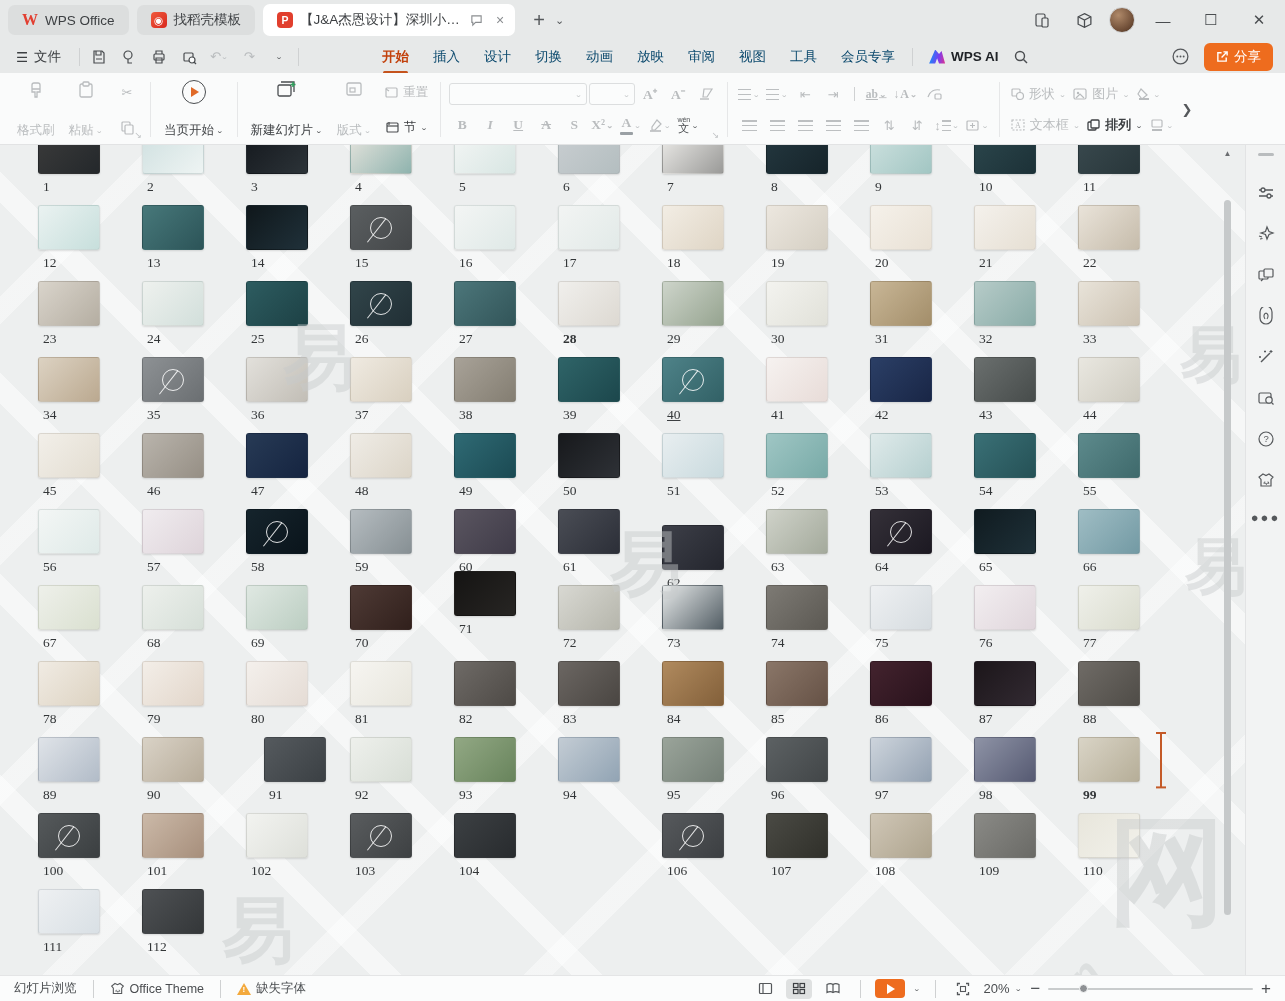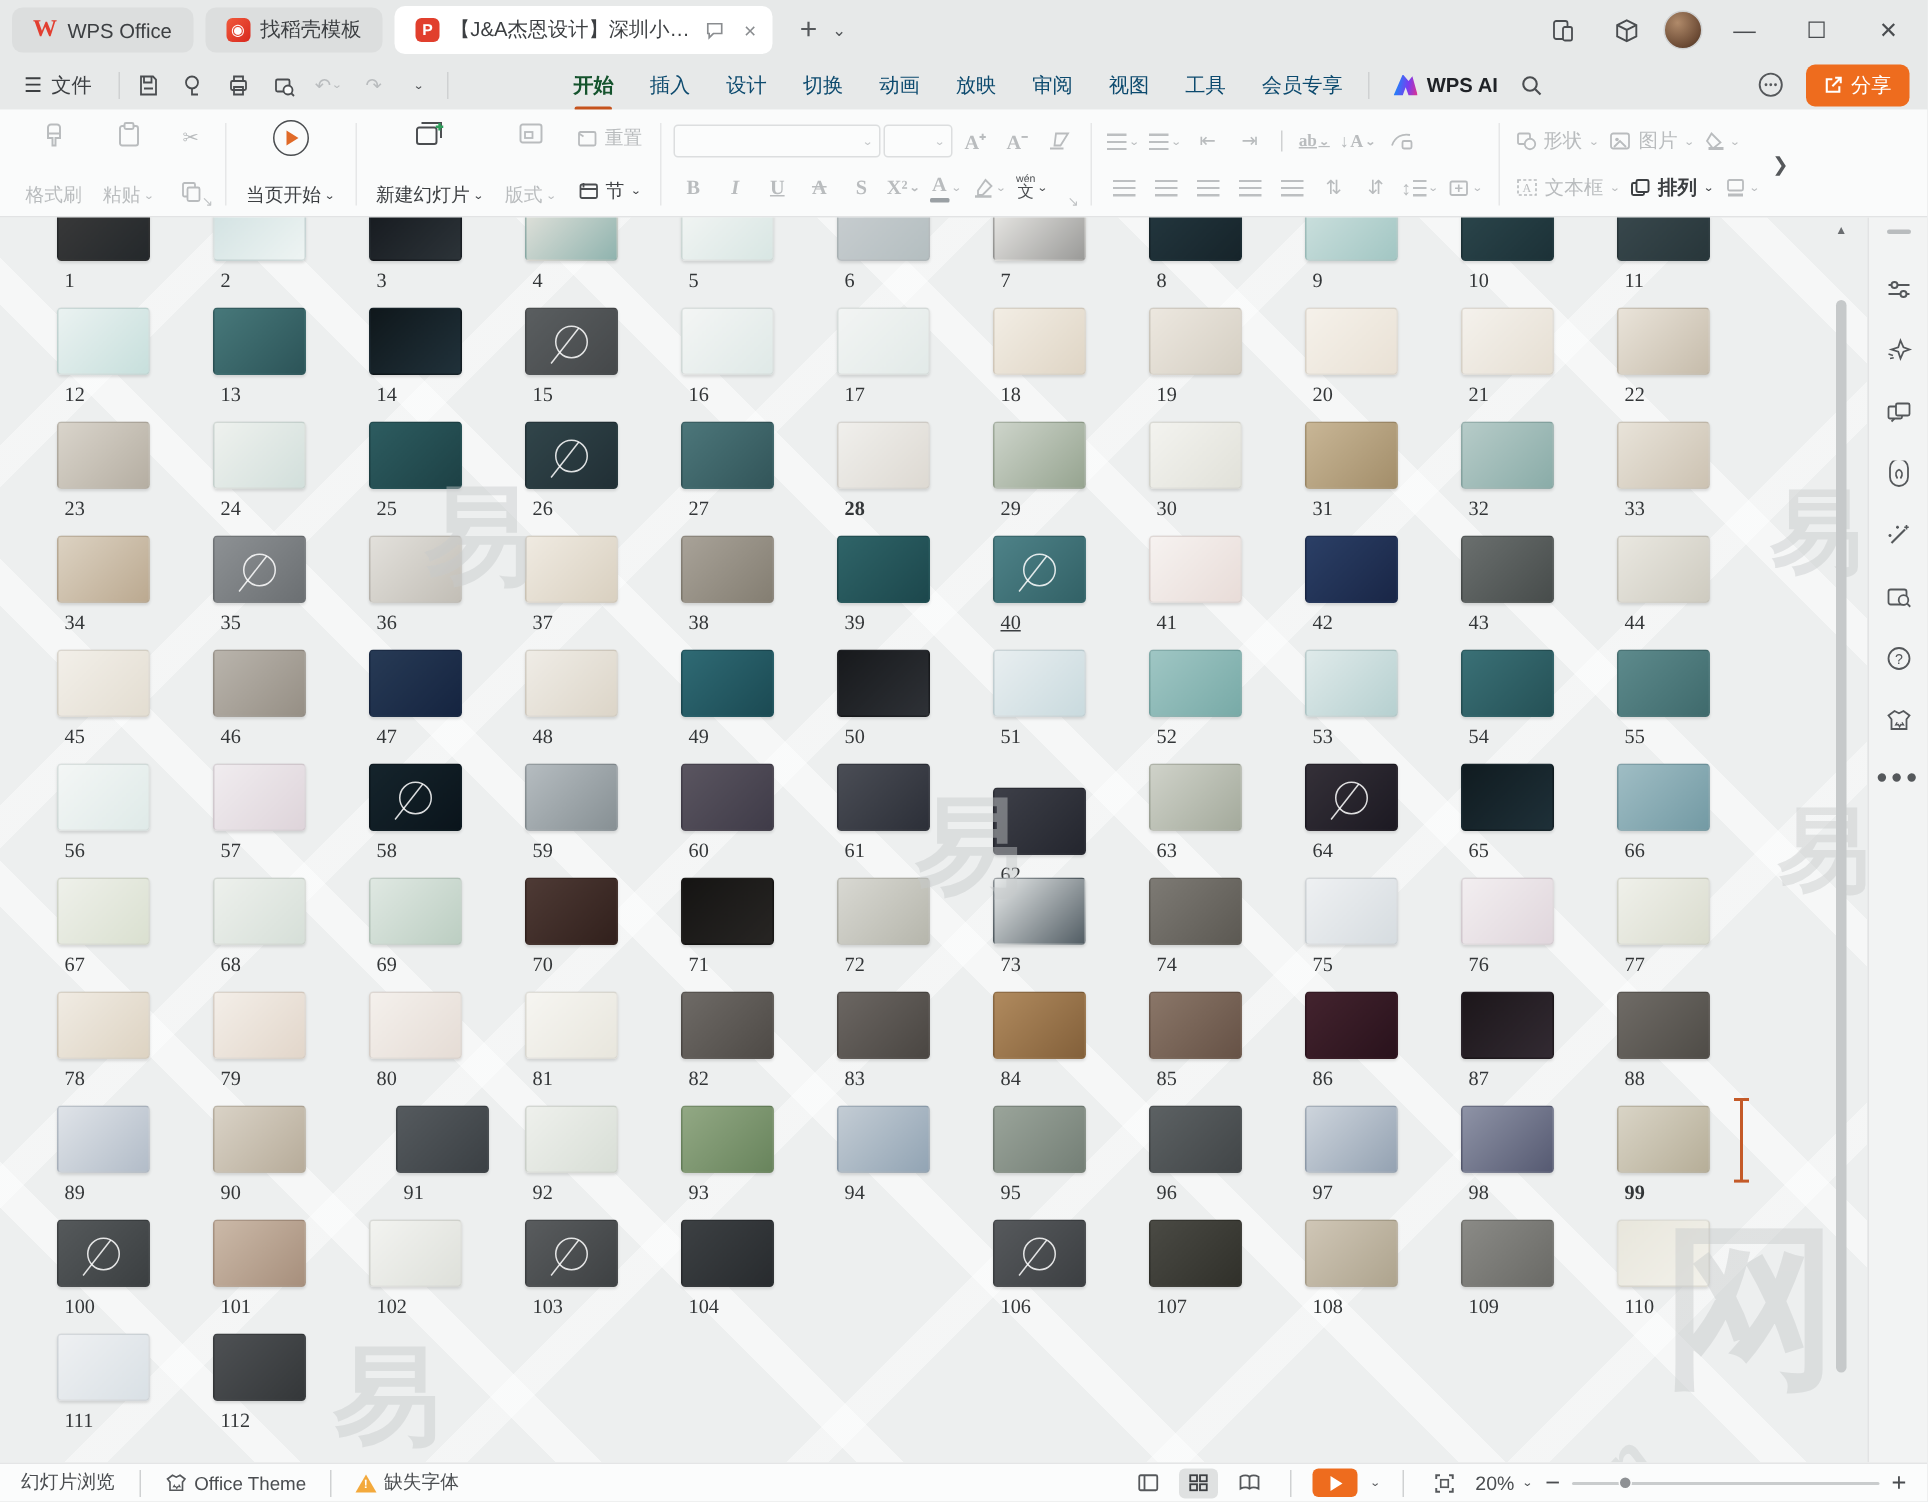--- a/index.html
+++ b/index.html
@@ -26,21 +26,21 @@
   
   .menubar { position:absolute; left:0; top:40px; width:1285px; height:33px; background:#e7e9e9; display:flex; align-items:center; }
   .mb-file { display:flex; align-items:center; gap:6px; padding:0 12px 0 16px; font-size:13.5px; color:#3c3f42; }
   .vdiv { width:1px; height:18px; background:#cfd1d2; margin:0 6px; }
   .qat { display:flex; align-items:center; gap:4px; }
   .qat .qbtn { width:26px; height:24px; display:flex; align-items:center; justify-content:center; border-radius:4px; }
   .gray { color:#b9bcbe; }
   .dark { color:#4a4d50; }
   .mtabs { display:flex; align-items:center; margin-left:66px; gap:2px; }
   .mtab { padding:5px 11px; font-size:13.5px; color:#0c4a6e; position:relative; border-radius:4px; }
-  .mtab.active { color:#14532d; font-weight:bold; }
+  .mtab.active { color:#c2410c; font-weight:bold; }
   .mtab.active::after { content:""; position:absolute; left:12px; right:12px; bottom:-3px; height:3px; border-radius:2px; background:#c5531d; }
   .wpsai { display:flex; align-items:center; gap:6px; margin-left:10px; font-size:13.5px; font-weight:bold; color:#1f2226; }
   .ai-mark { width:16px; height:14px; background:linear-gradient(100deg,#2a7cf7 20%,#7a3cf0 60%,#e0338c); clip-path:polygon(0 100%,38% 0,62% 32%,78% 10%,100% 100%,62% 100%,50% 62%,38% 100%); }
   .search-ic { margin-left:14px; }
   .mb-right { margin-left:auto; display:flex; align-items:center; gap:14px; padding-right:12px; }
   .share-btn { display:flex; align-items:center; gap:5px; background:#ee6c1e; color:#fff; font-size:13.5px; border-radius:6px; padding:5px 12px; }
 
   
   .ribbon { position:absolute; left:0; top:73px; width:1285px; height:72px; background:#fafbfb; border-bottom:1px solid #e2e3e4; display:flex; align-items:stretch; padding:5px 4px 3px 10px; }
   .rdiv { width:1px; background:#e6e7e8; margin:4px 6px; }
@@ -782,21 +782,21 @@
         <div class="num">68</div>
       </div>
       <div class="cell" style="left: 246px; top: 440px;">
         <div class="thumb" style="background: linear-gradient(135deg, rgb(223, 232, 226), rgb(188, 206, 194));"></div>
         <div class="num">69</div>
       </div>
       <div class="cell" style="left: 350px; top: 440px;">
         <div class="thumb" style="background: linear-gradient(135deg, rgb(78, 58, 53), rgb(49, 32, 28));"></div>
         <div class="num">70</div>
       </div>
-      <div class="cell" style="left: 454px; top: 440px;">
+      <div class="cell" style="left: 454px; top: 426px;">
         <div class="thumb" style="background: linear-gradient(135deg, rgb(21, 20, 19), rgb(39, 37, 35));"></div>
         <div class="num">71</div>
       </div>
       <div class="cell" style="left: 558px; top: 440px;">
         <div class="thumb" style="background: linear-gradient(135deg, rgb(216, 216, 210), rgb(182, 182, 172));"></div>
         <div class="num">72</div>
       </div>
       <div class="cell" style="left: 662px; top: 440px;">
         <div class="thumb" style="background: linear-gradient(135deg, rgb(230, 233, 233), rgb(82, 93, 100));"></div>
         <div class="num">73</div>

